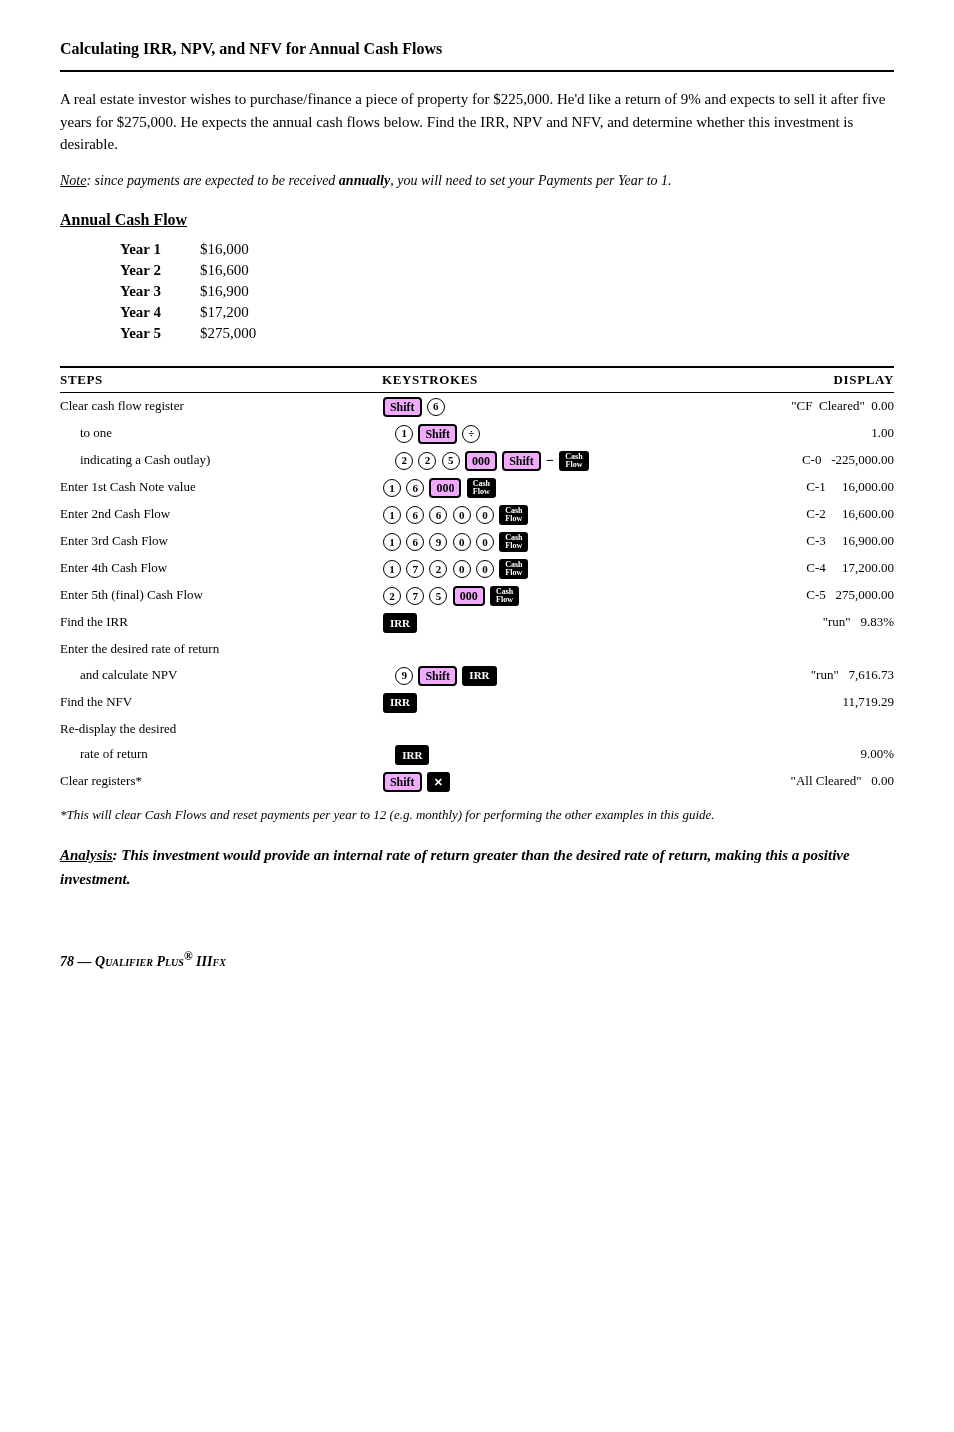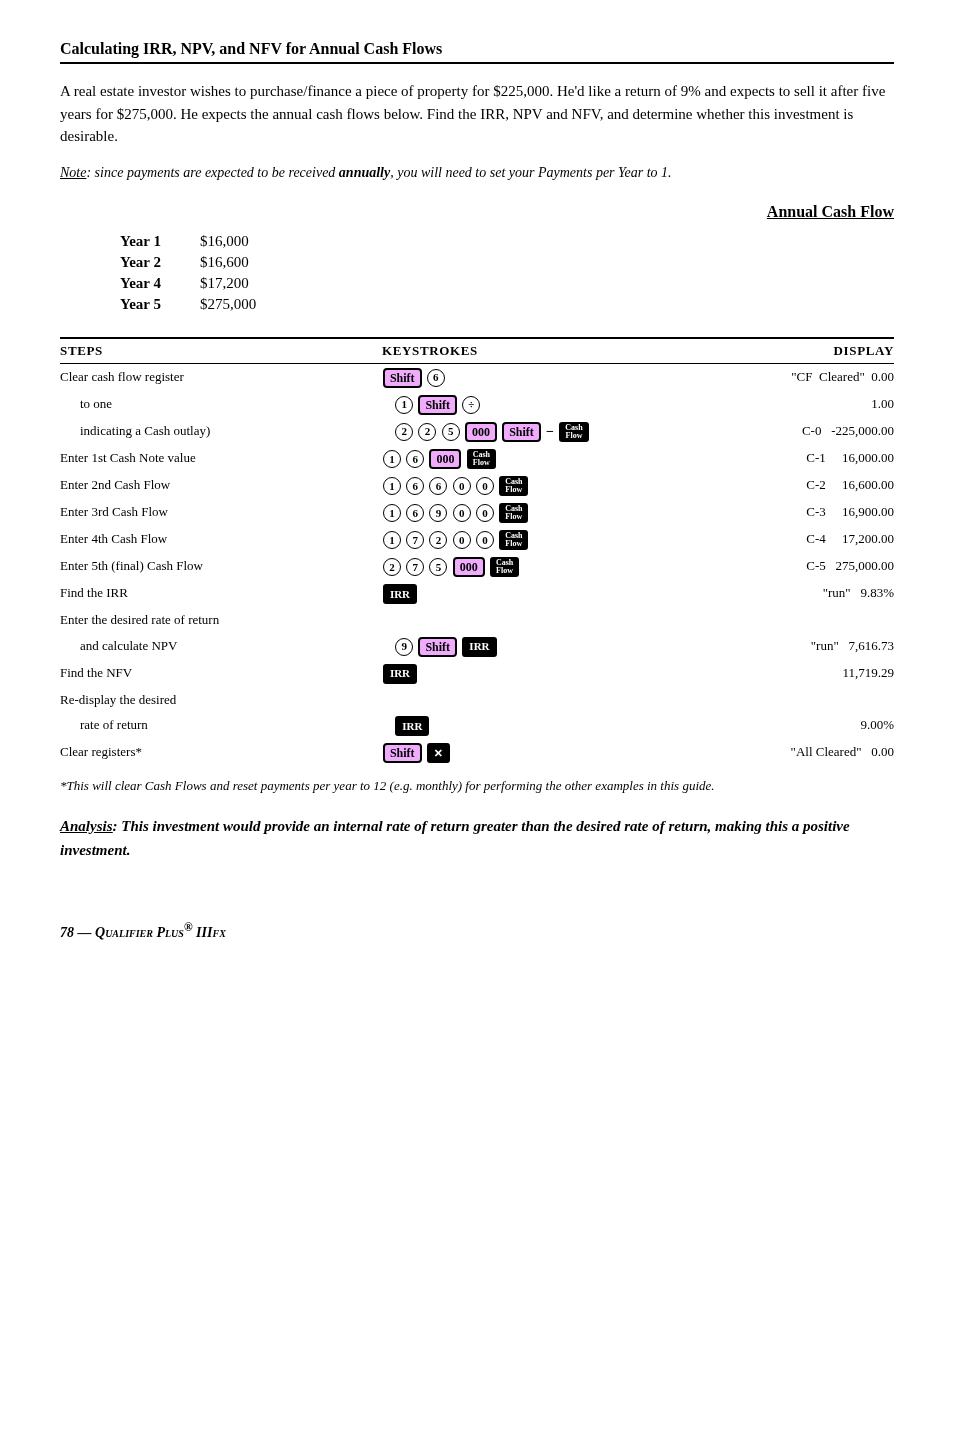--- a/index.html
+++ b/index.html
@@ -10,21 +10,21 @@
       color: #000;
       width: 954px;
       min-height: 1432px;
       padding: 40px 60px 40px 60px;
     }
 
     .page-title {
       font-weight: bold;
       font-size: 16px;
       border-bottom: 2px solid #000;
-      padding-bottom: 4px;
+      padding-bottom: 12px;
       margin-bottom: 16px;
     }
 
     .intro-text {
       font-size: 15px;
       line-height: 1.5;
       margin-bottom: 14px;
     }
 
     .note-text {
@@ -37,21 +37,21 @@
     .note-text strong {
       font-weight: bold;
       font-style: italic;
     }
 
     .cash-flow-section {
       margin-bottom: 24px;
     }
 
     .cash-flow-title {
-      text-align: right;
+      text-align: left;
       font-weight: bold;
       font-size: 16px;
       text-decoration: underline;
       margin-bottom: 12px;
     }
 
     .cash-flow-table {
       margin-left: 60px;
     }
 
@@ -243,20 +243,24 @@
   <div class="cash-flow-table">
     <div class="cash-flow-row">
       <span class="cf-year"><strong>Year 1</strong></span>
       <span class="cf-amount">$16,000</span>
     </div>
     <div class="cash-flow-row">
       <span class="cf-year"><strong>Year 2</strong></span>
       <span class="cf-amount">$16,600</span>
     </div>
     <div class="cash-flow-row">
+      <span class="cf-year"><strong>Year 3</strong></span>
+      <span class="cf-amount">$16,900</span>
+    </div>
+    <div class="cash-flow-row">
       <span class="cf-year"><strong>Year 4</strong></span>
       <span class="cf-amount">$17,200</span>
     </div>
     <div class="cash-flow-row">
       <span class="cf-year"><strong>Year 5</strong></span>
       <span class="cf-amount">$275,000</span>
     </div>
   </div>
 </div>
 

